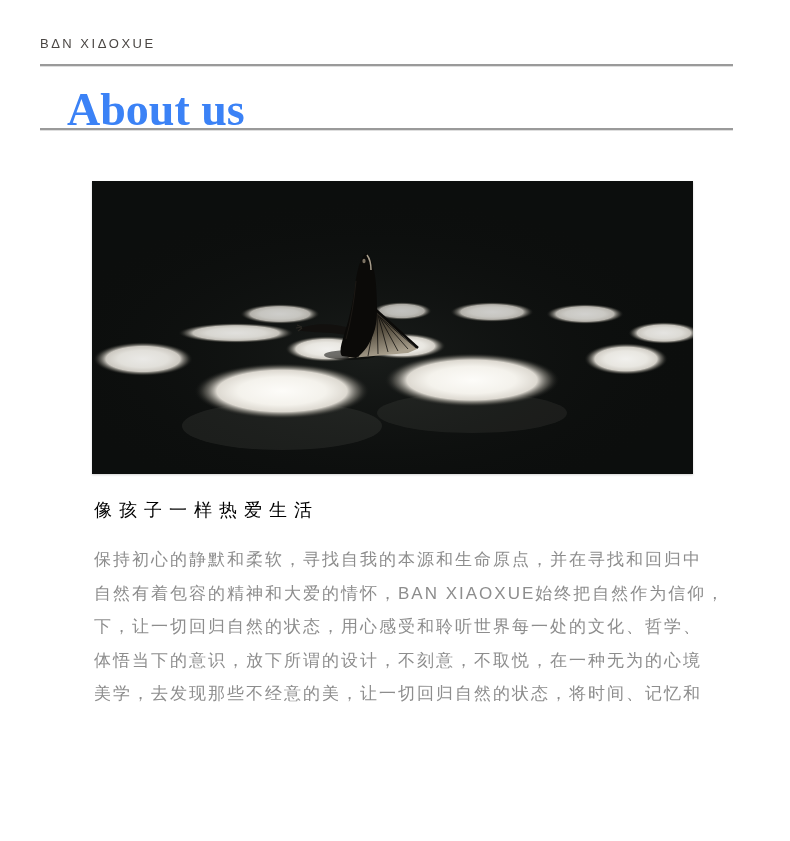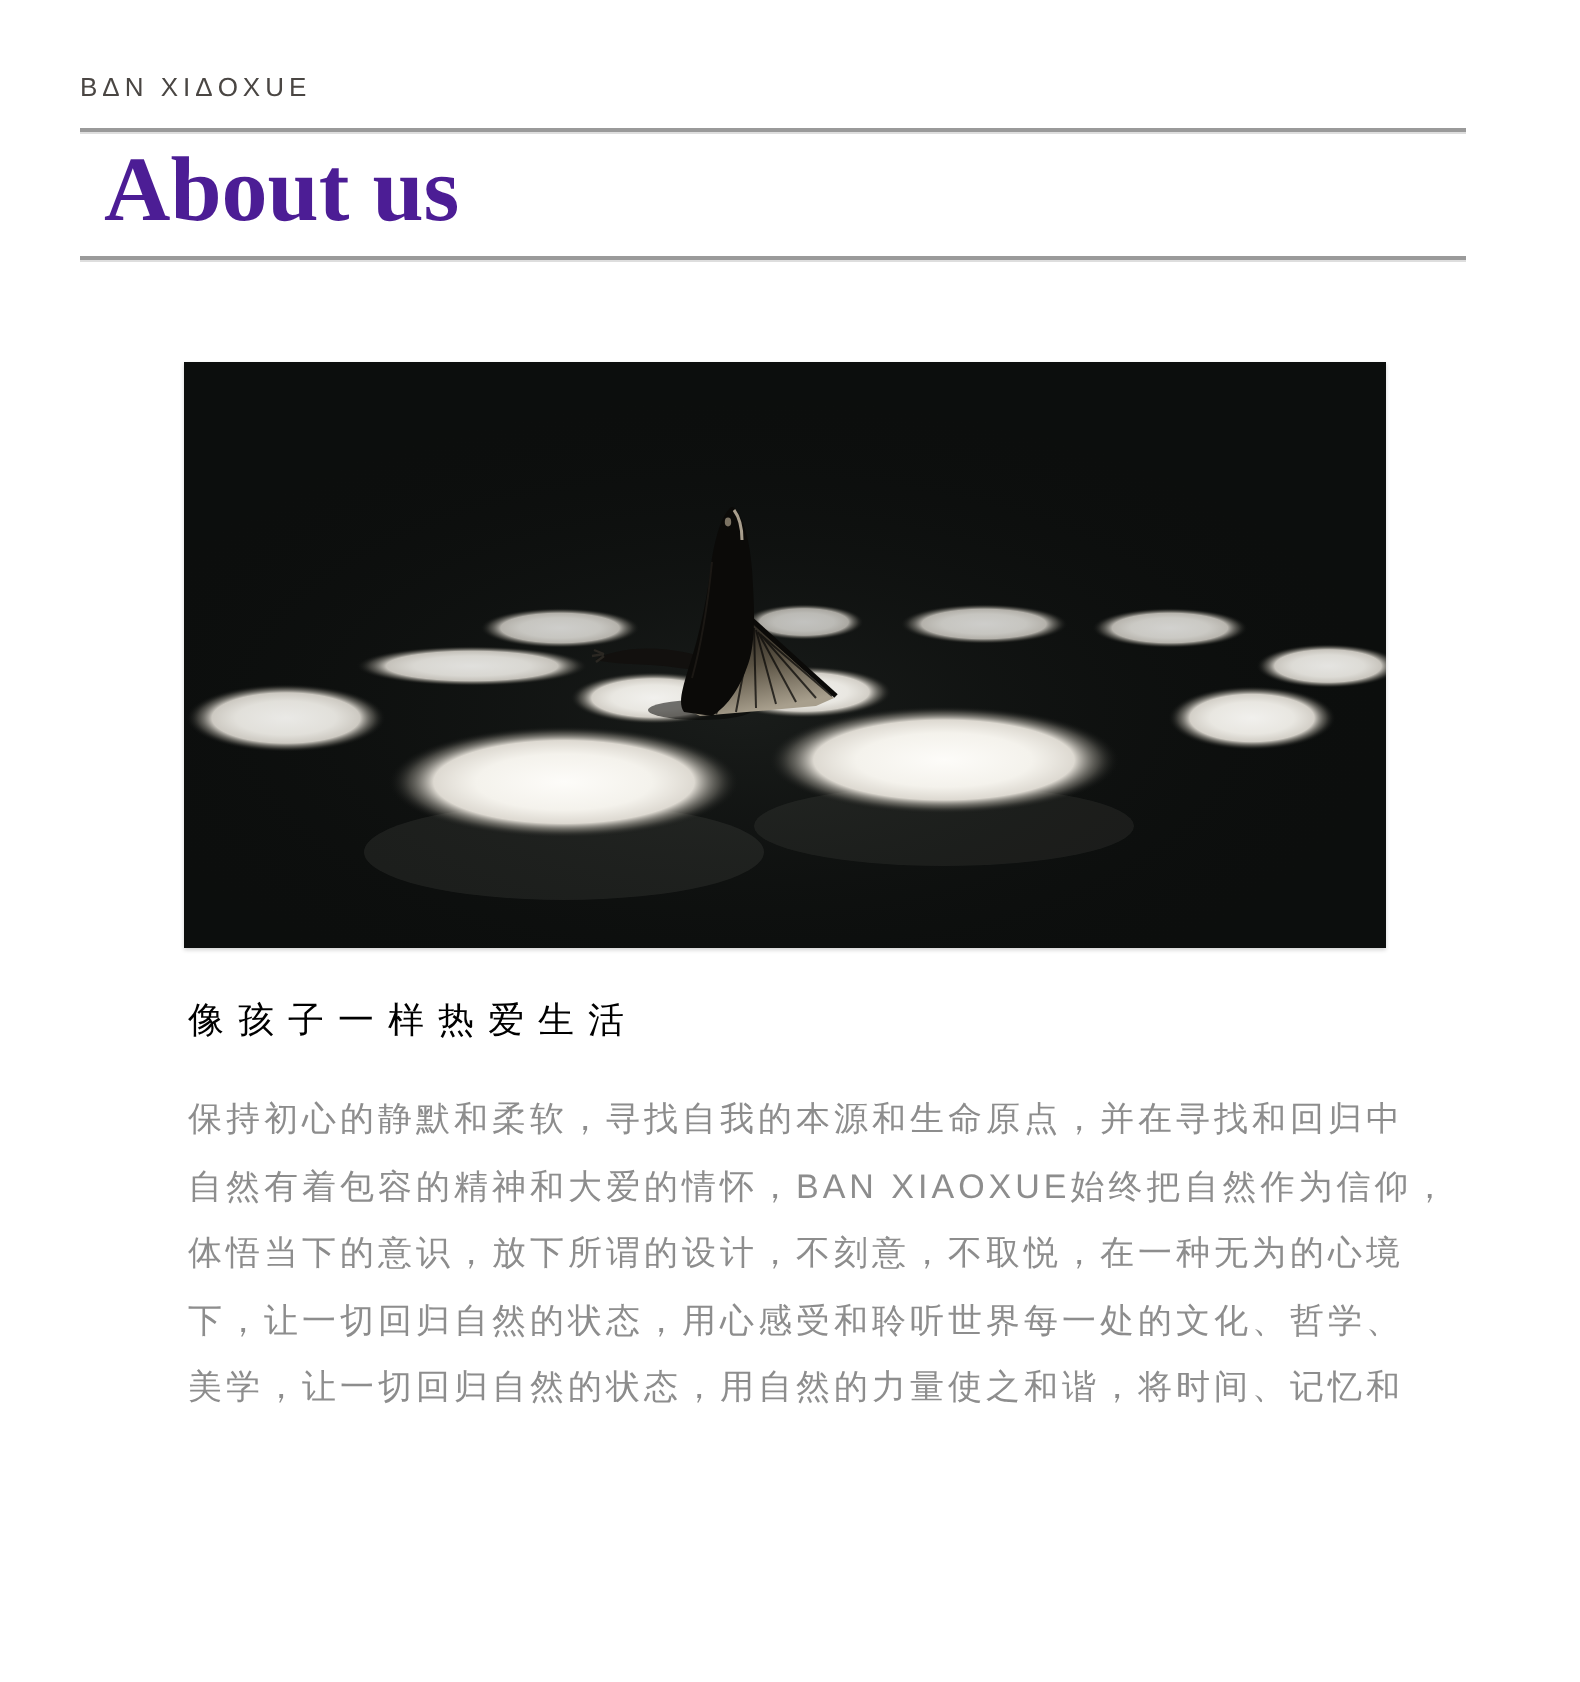--- a/index.html
+++ b/index.html
@@ -33,26 +33,26 @@
     height: 2px;
     background: #9a9a9a;
     border-bottom: 1px solid #dedede;
   }
   .rule-top { top: 64px; }
   .rule-under-title { top: 128px; }
   .title {
     position: absolute;
     left: 52px;
     top: 72px;
-    margin: 0;
+    margin: 15px;
     font-family: "Liberation Serif", serif;
     font-weight: bold;
     font-size: 46px;
     line-height: 1;
-    color: #4c1d95;
+    color: #3b82f6;
     white-space: nowrap;
   }
   .hero {
     position: absolute;
     left: 92px;
     top: 181px;
     width: 601px;
     height: 293px;
     margin: 0;
     background: #0c0e0d;
@@ -168,18 +168,18 @@
       <ellipse cx="272" cy="80" rx="1.6" ry="2.2" fill="#b9ab94" opacity="0.65"></ellipse>
       <path d="M 264,100 C 262,120 259,140 254,158" stroke="#26221c" stroke-width="1" fill="none" opacity="0.6"></path>
     </svg>
   </figure>
 
   <h2 class="cn-heading">像孩子一样热爱生活</h2>
 
   <div class="paragraph">
       <div>保持初心的静默和柔软，寻找自我的本源和生命原点，并在寻找和回归中</div>
       <div>自然有着包容的精神和大爱的情怀，BAN XIAOXUE始终把自然作为信仰，</div>
+      <div>下，让一切回归自然的状态，用心感受和聆听世界每一处的文化、哲学、</div>
       <div>体悟当下的意识，放下所谓的设计，不刻意，不取悦，在一种无为的心境</div>
-      <div>下，让一切回归自然的状态，用心感受和聆听世界每一处的文化、哲学、</div>
-      <div>美学，让一切回归自然的状态，用自然的力量使之和谐，将时间、记忆和</div>
+      <div>美学，去发现那些不经意的美，让一切回归自然的状态，将时间、记忆和</div>
     </div>
 
 </div>
 
 </body></html>

